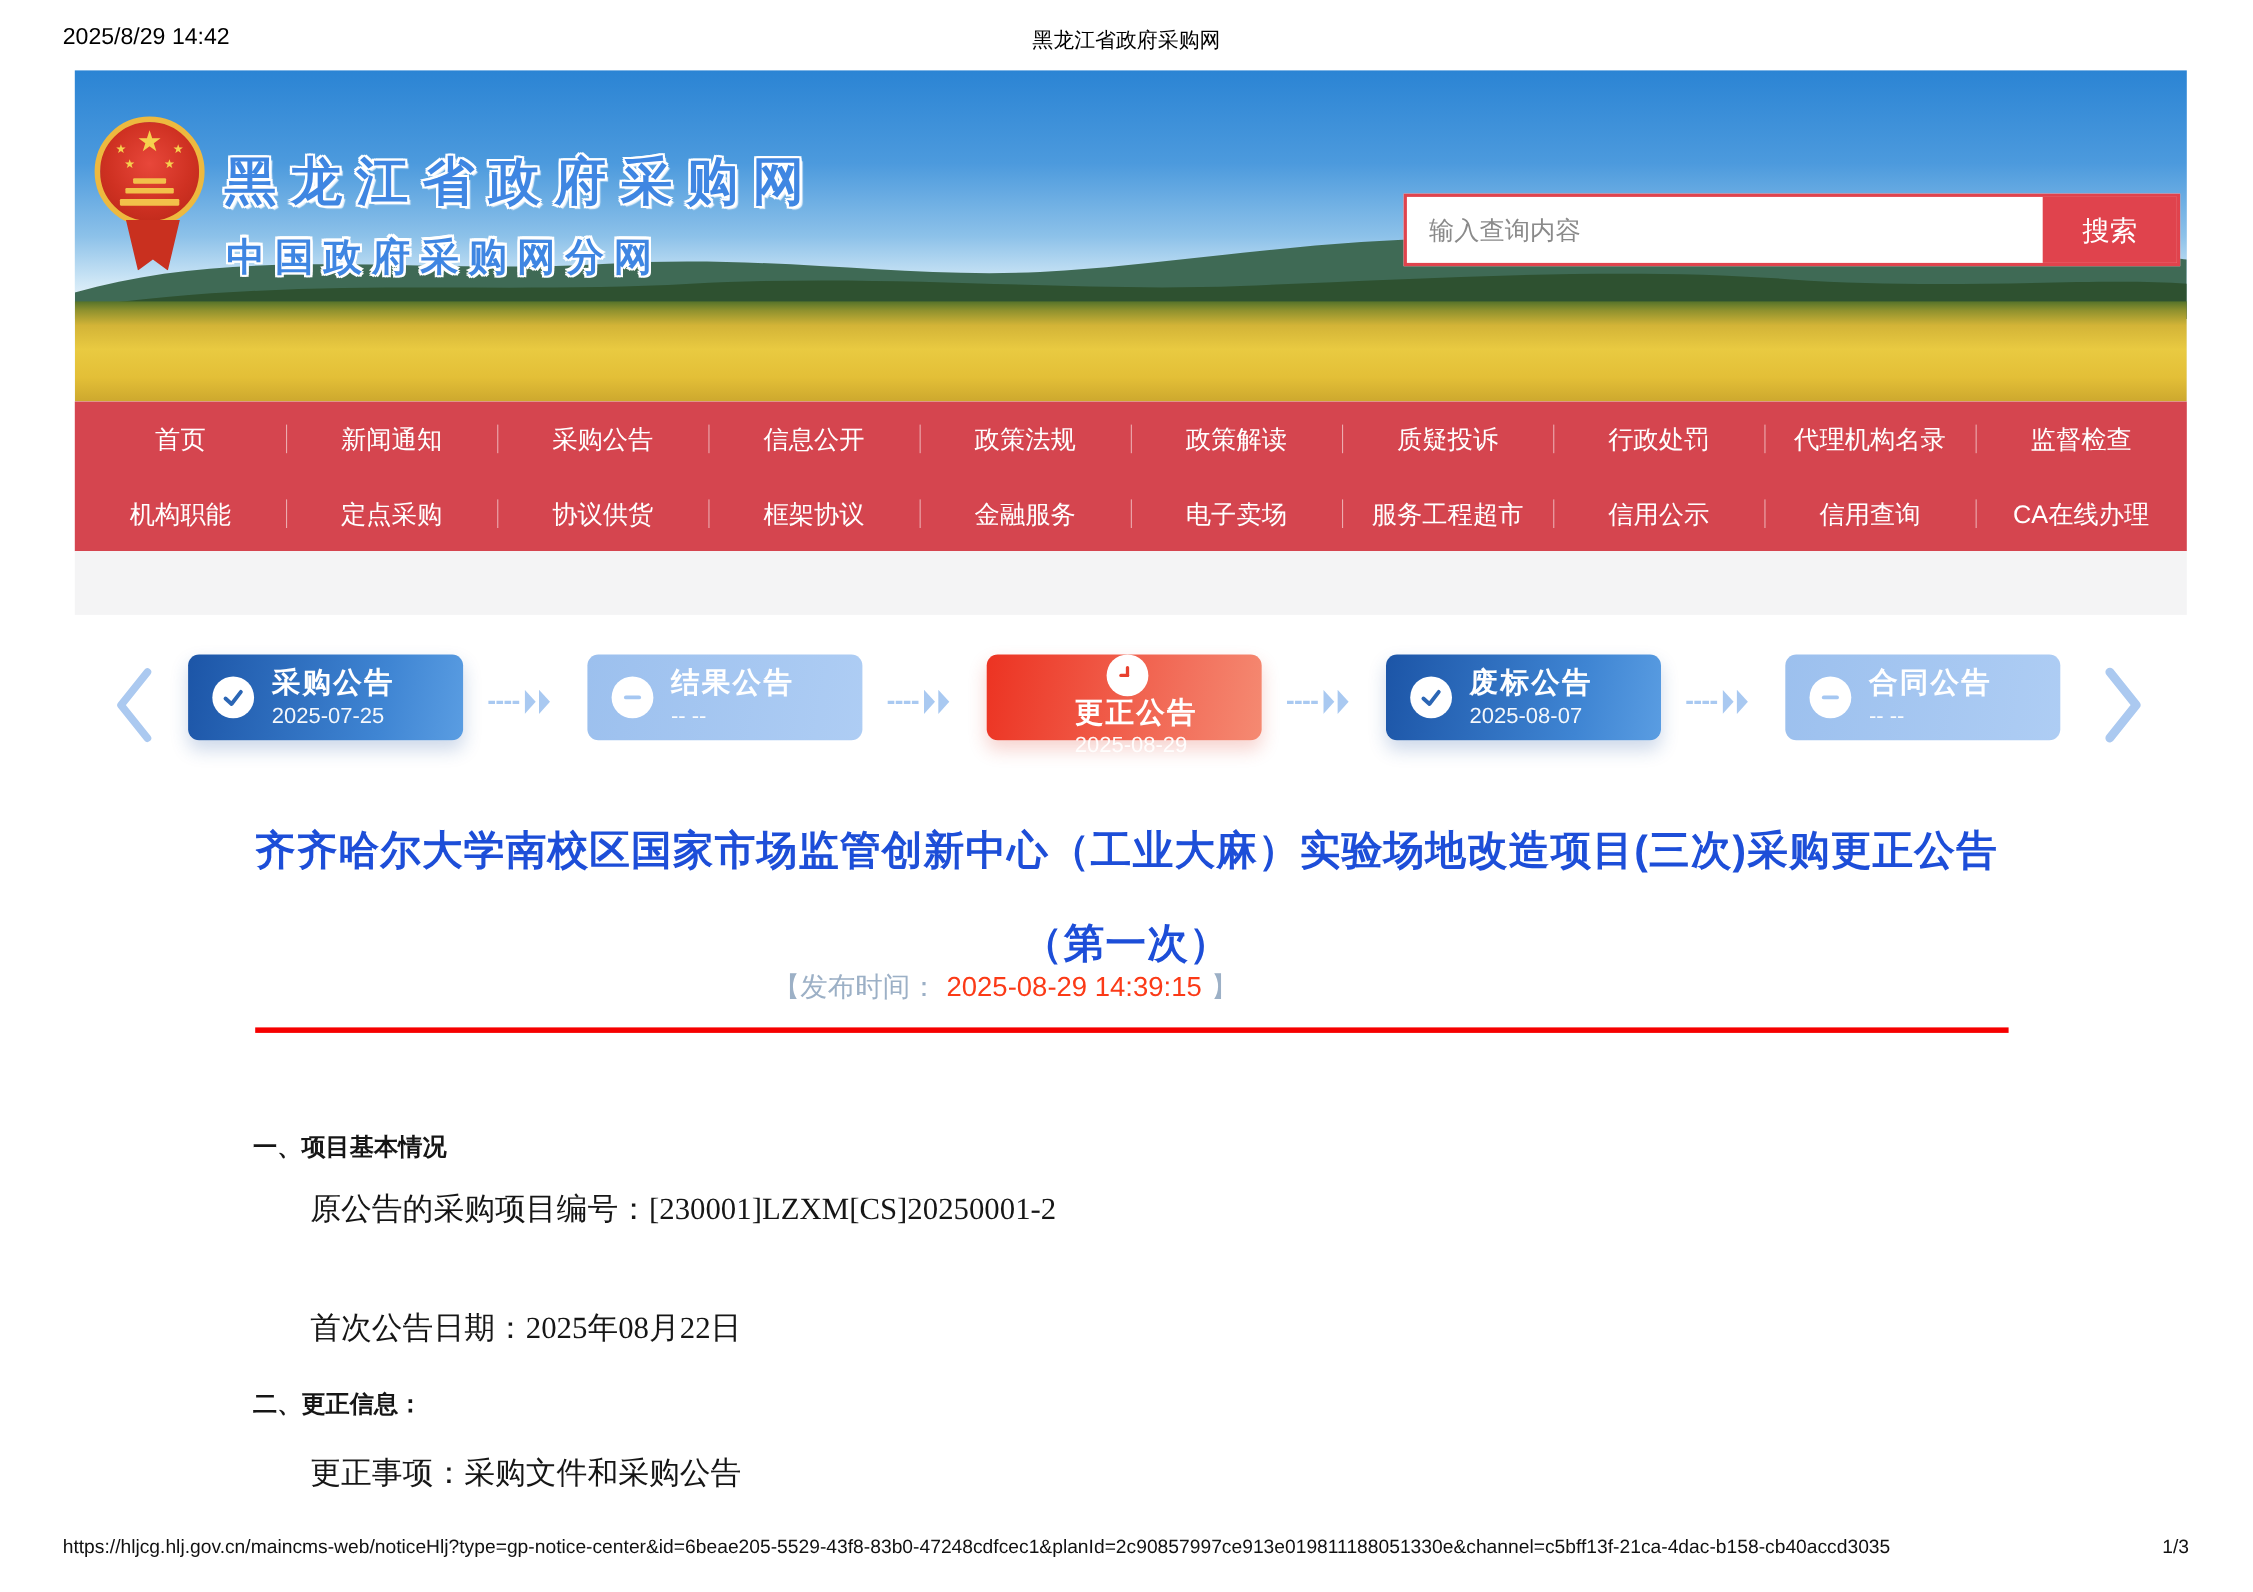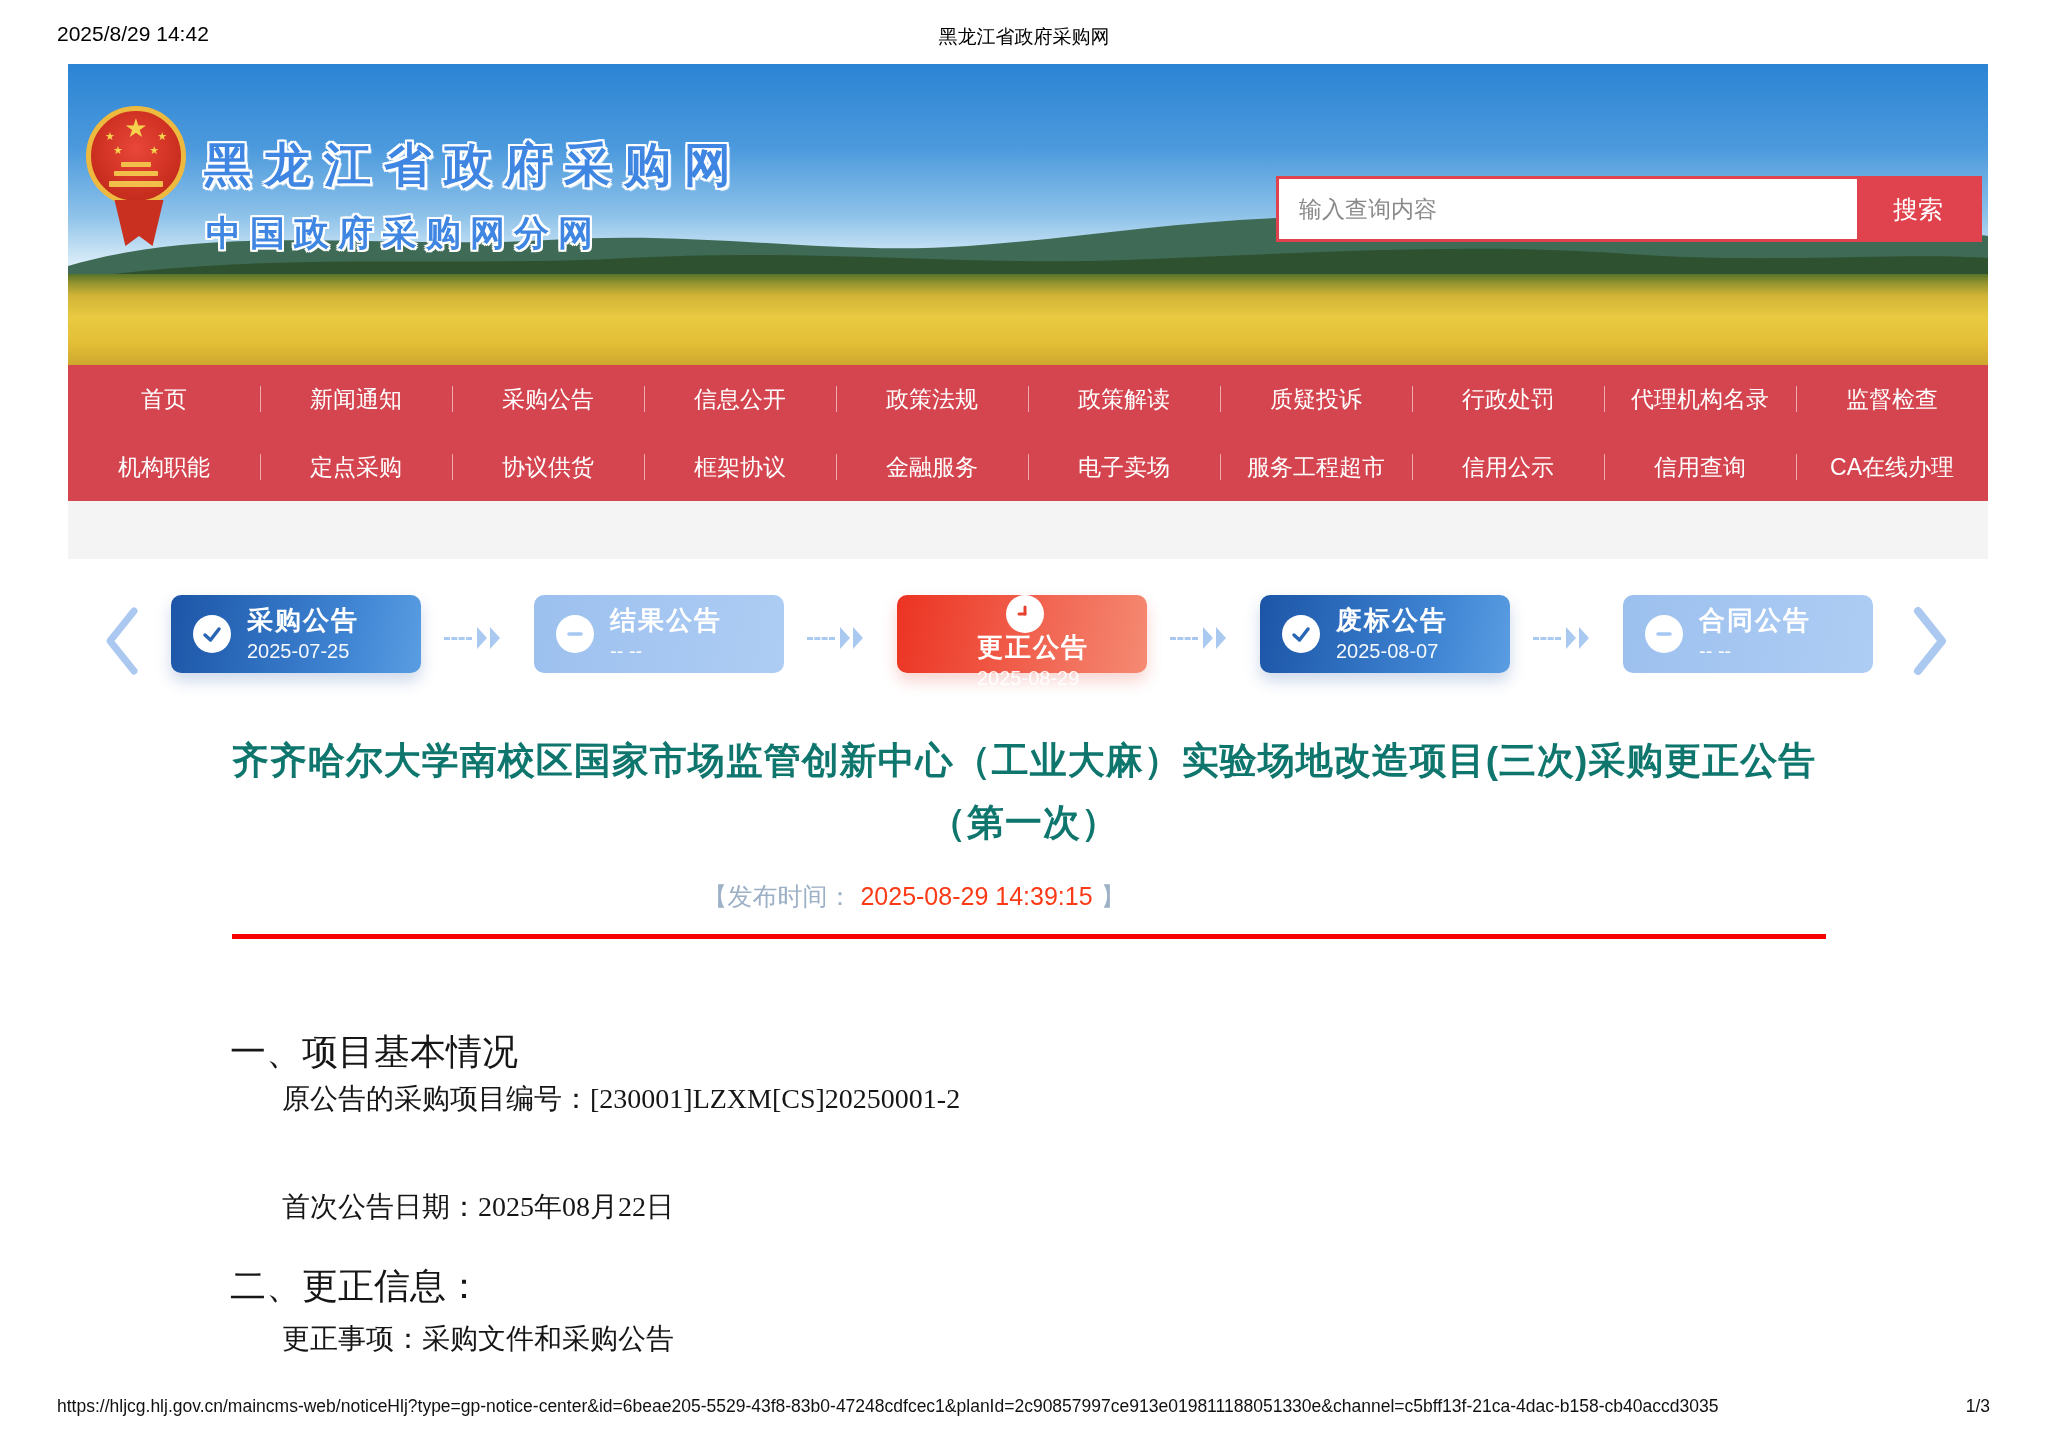--- a/index.html
+++ b/index.html
@@ -74,28 +74,28 @@
   .tl-red   .tl-icon { color:#e8402e; }
   .tl-texts { display:flex; flex-direction:column; line-height:1.1; }
   .tl-label { font-size:26px; font-weight:bold; letter-spacing:2px; }
   .tl-date  { font-size:20px; margin-top:5px; opacity:.95; }
   .tl-conn { position:absolute; top:52px; width:72px; display:flex; align-items:center; gap:5px; color:#a9c9f1; }
   .tl-conn .dash { width:28px; border-top:3px dashed currentColor; }
   .tl-conn svg { width:28px; height:22px; fill:currentColor; }
 
   
   .notice-title { position:absolute; left:224px; top:730px; width:1600px; text-align:center; font-size:37px;
-                  font-weight:bold; color:#0f766e; line-height:62px; letter-spacing:1px; }
+                  font-weight:bold; color:#1d4ed8; line-height:85px; letter-spacing:1px; }
   .publish-row { position:absolute; left:0; top:880px; width:1828px; text-align:center; font-size:25px; }
   .publish-grey { color:#9cb0c6; }
   .publish-time { color:#fb3a17; margin:0 8px; }
   .red-rule { position:absolute; left:232px; top:934px; width:1594px; height:5px; background:#f60000; }
 
   .content-serif { font-family:"Liberation Serif", serif; color:#161616; }
-  .sec-heading { position:absolute; left:230px; font-size:36px; }
+  .sec-heading { position:absolute; left:230px; font-size:22px;font-weight:bold; }
   .sec1 { top:1028px; } .sec2 { top:1262px; }
   .detail-line { position:absolute; left:282px; font-size:28px; }
   .dl1 { top:1080px; } .dl2 { top:1134px; } .dl3 { top:1188px; } .dl4 { top:1320px; }
 
   
   .footer-url  { position:absolute; left:57px; top:1396px; font-size:17.5px; color:#111; }
   .footer-page { position:absolute; right:58px; top:1396px; font-size:17.5px; color:#111; }
 </style>
 </head>
 <body>

